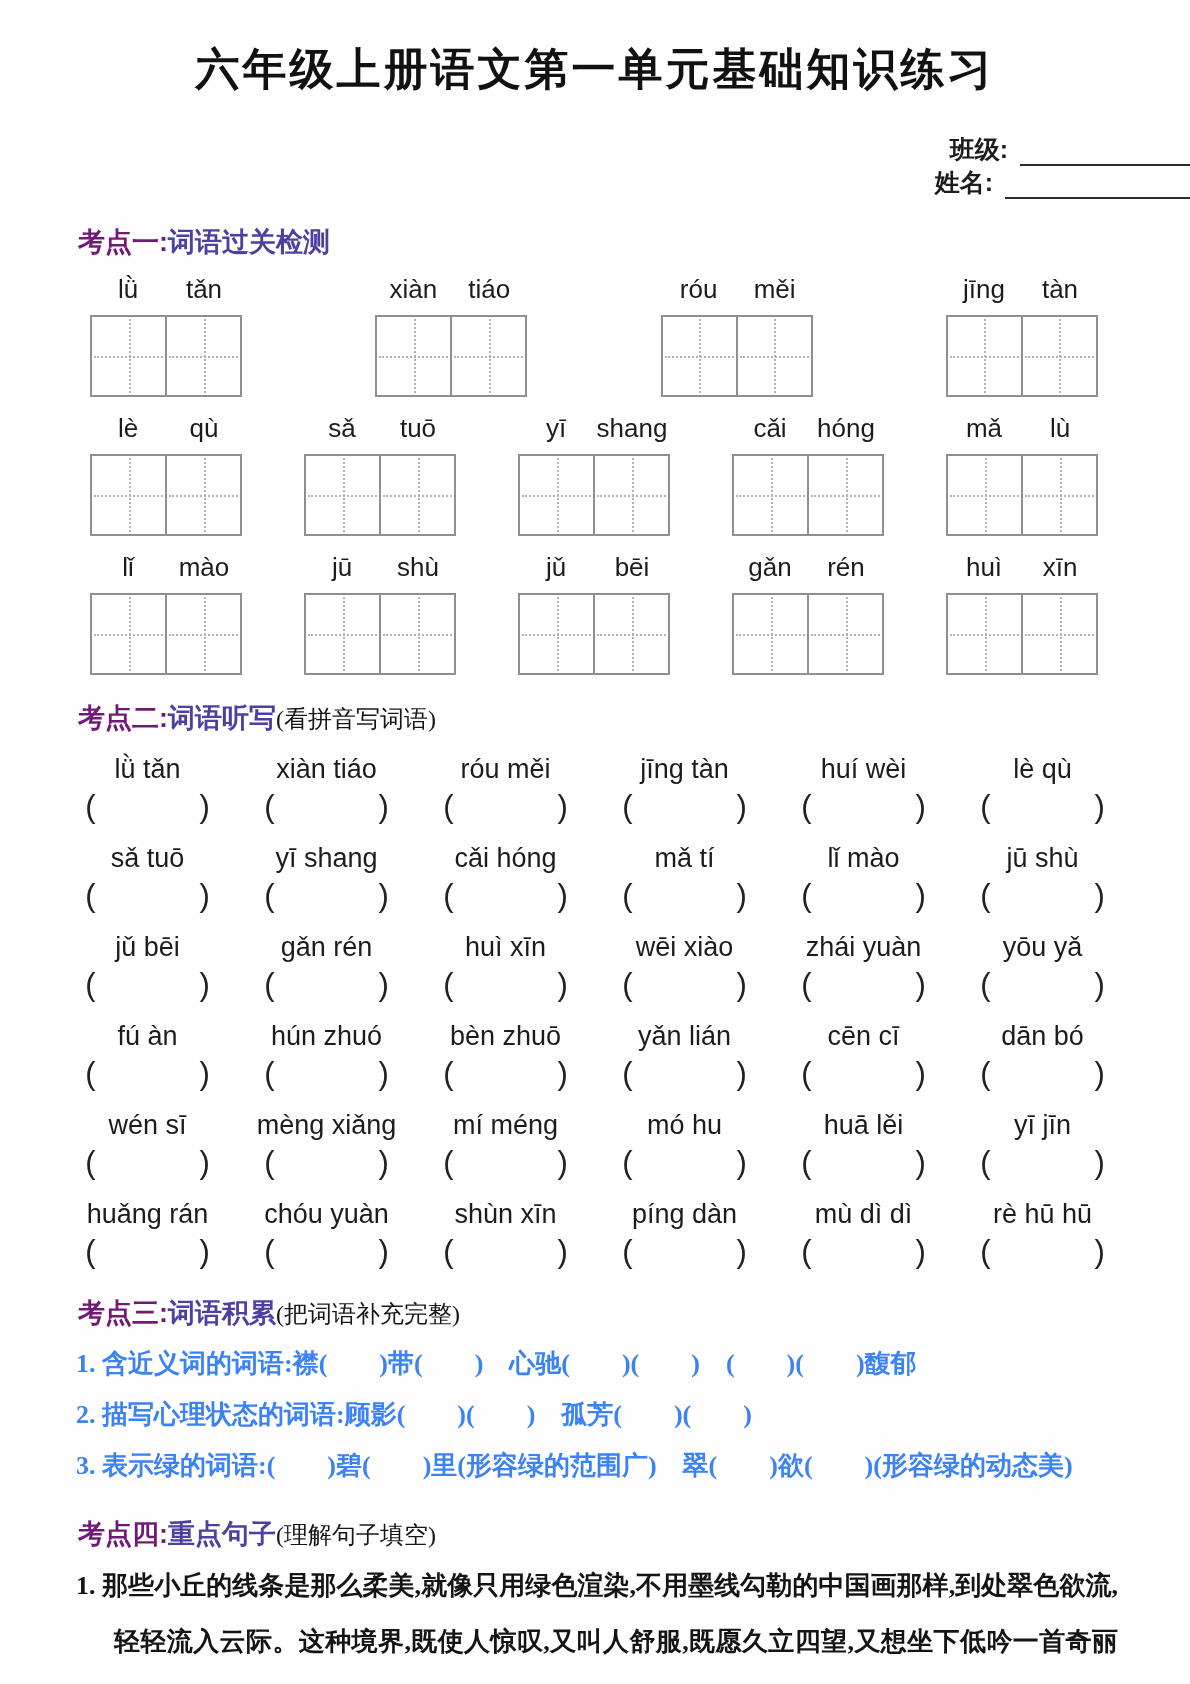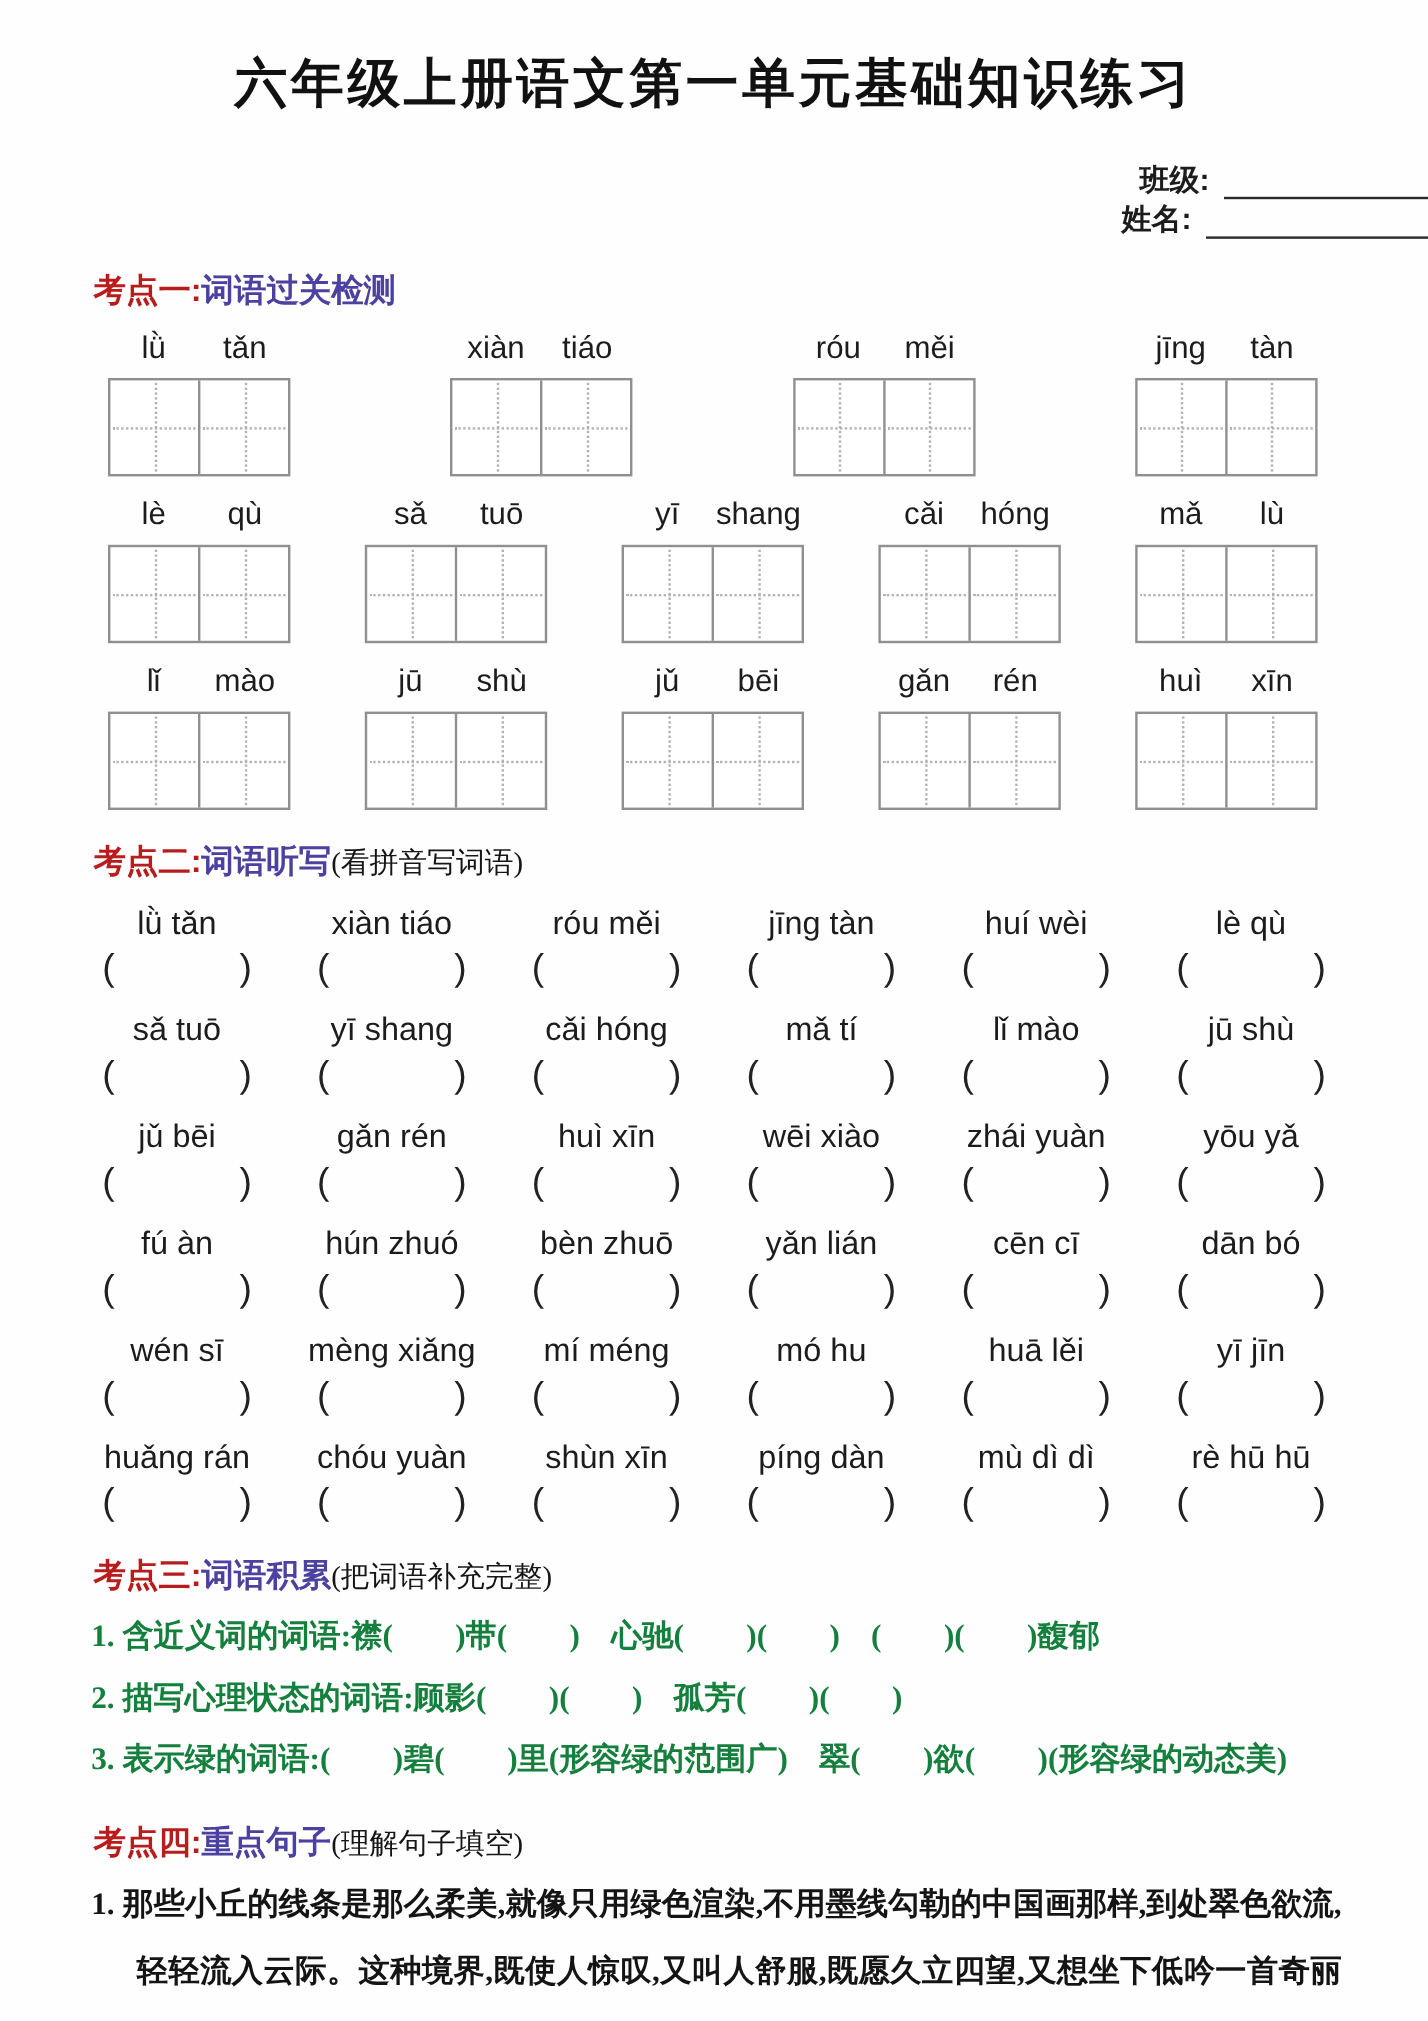--- a/index.html
+++ b/index.html
@@ -15,21 +15,21 @@
   
   .meta-line{margin-top:34px;display:flex;align-items:flex-end;font-size:25px;font-weight:700;flex-direction:column;}
   .meta-group{display:flex;align-items:flex-end;}
   .meta-group.first{margin-left:148px;}
   .meta-group.second{margin-left:120px;}
   .meta-blank{display:inline-block;border-bottom:2px solid #2b2b2b;height:30px;}
   .meta-blank.b1{width:170px;margin-left:12px;}
   .meta-blank.b2{width:185px;margin-left:12px;}
   
   .sec-header{margin:26px 0 6px 78px;font-size:27px;line-height:1.3;}
-  .hd-label{font-weight:900;color:#b91c1c;}
+  .hd-label{font-weight:900;color:#701a75;}
   .hd-title{font-weight:800;color:#4c41a0;}
   .hd-hint{font-weight:400;color:#151515;font-size:24px;font-family:"Liberation Serif", serif;text-align:center;}
   
   .grid-row{display:flex;justify-content:space-between;margin:14px 92px 16px 90px;}
   .grid-group{width:152px;}
   .pinyin-pair{display:flex;font-size:26px;margin-bottom:10px;}
   .pinyin-pair .syl{flex:1;text-align:center;}
   .writebox{display:flex;border:2px solid #8f8f8f;height:78px;background:#fff;}
   .writebox .cell{flex:1;position:relative;border-right:2px solid #8f8f8f;}
   .writebox .cell:last-child{border-right:none;}
@@ -38,21 +38,21 @@
   
   .dict-row{display:flex;margin:0 58px 6px 58px;}
   .dict-item{flex:1;text-align:center;}
   .dict-pinyin{font-size:27px;margin-top:12px;}
   .dict-paren{font-size:31px;font-weight:300;margin-top:4px;color:#222;}
   .paren-gap{display:inline-block;width:104px;}
   
   .s3-list{margin:8px 70px 0 76px;}
   .s3-item{
     font-family:"Liberation Serif", serif;font-weight:700;
-    font-size:26px;line-height:1.95;padding-left:36px;text-indent:-36px;color:#15803d;
+    font-size:26px;line-height:1.95;padding-left:36px;text-indent:-36px;color:#3b82f6;
   }
   
   .s4-body{margin:6px 72px 0 76px;}
   .s4-para{
     font-family:"Liberation Serif", serif;font-weight:700;
     font-size:26px;line-height:2.15;padding-left:38px;text-indent:-38px;
     text-align:justify;color:#141414;margin:0;
   }
 </style>
 </head>

